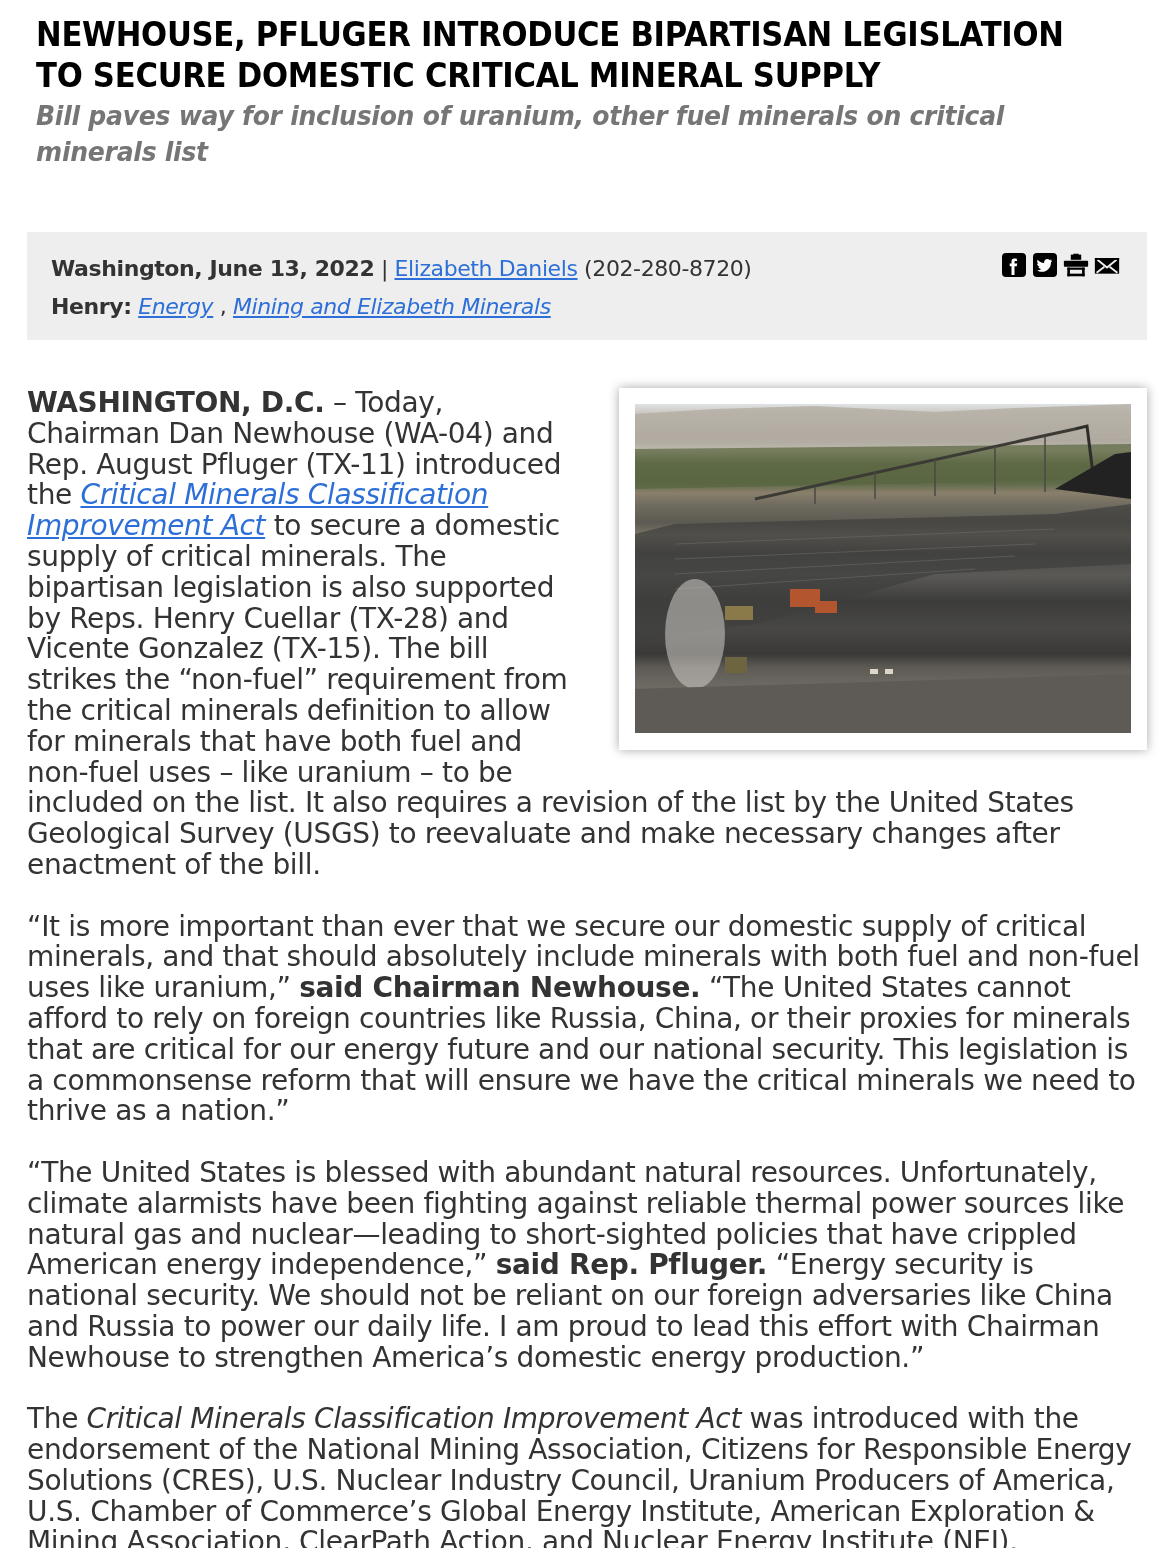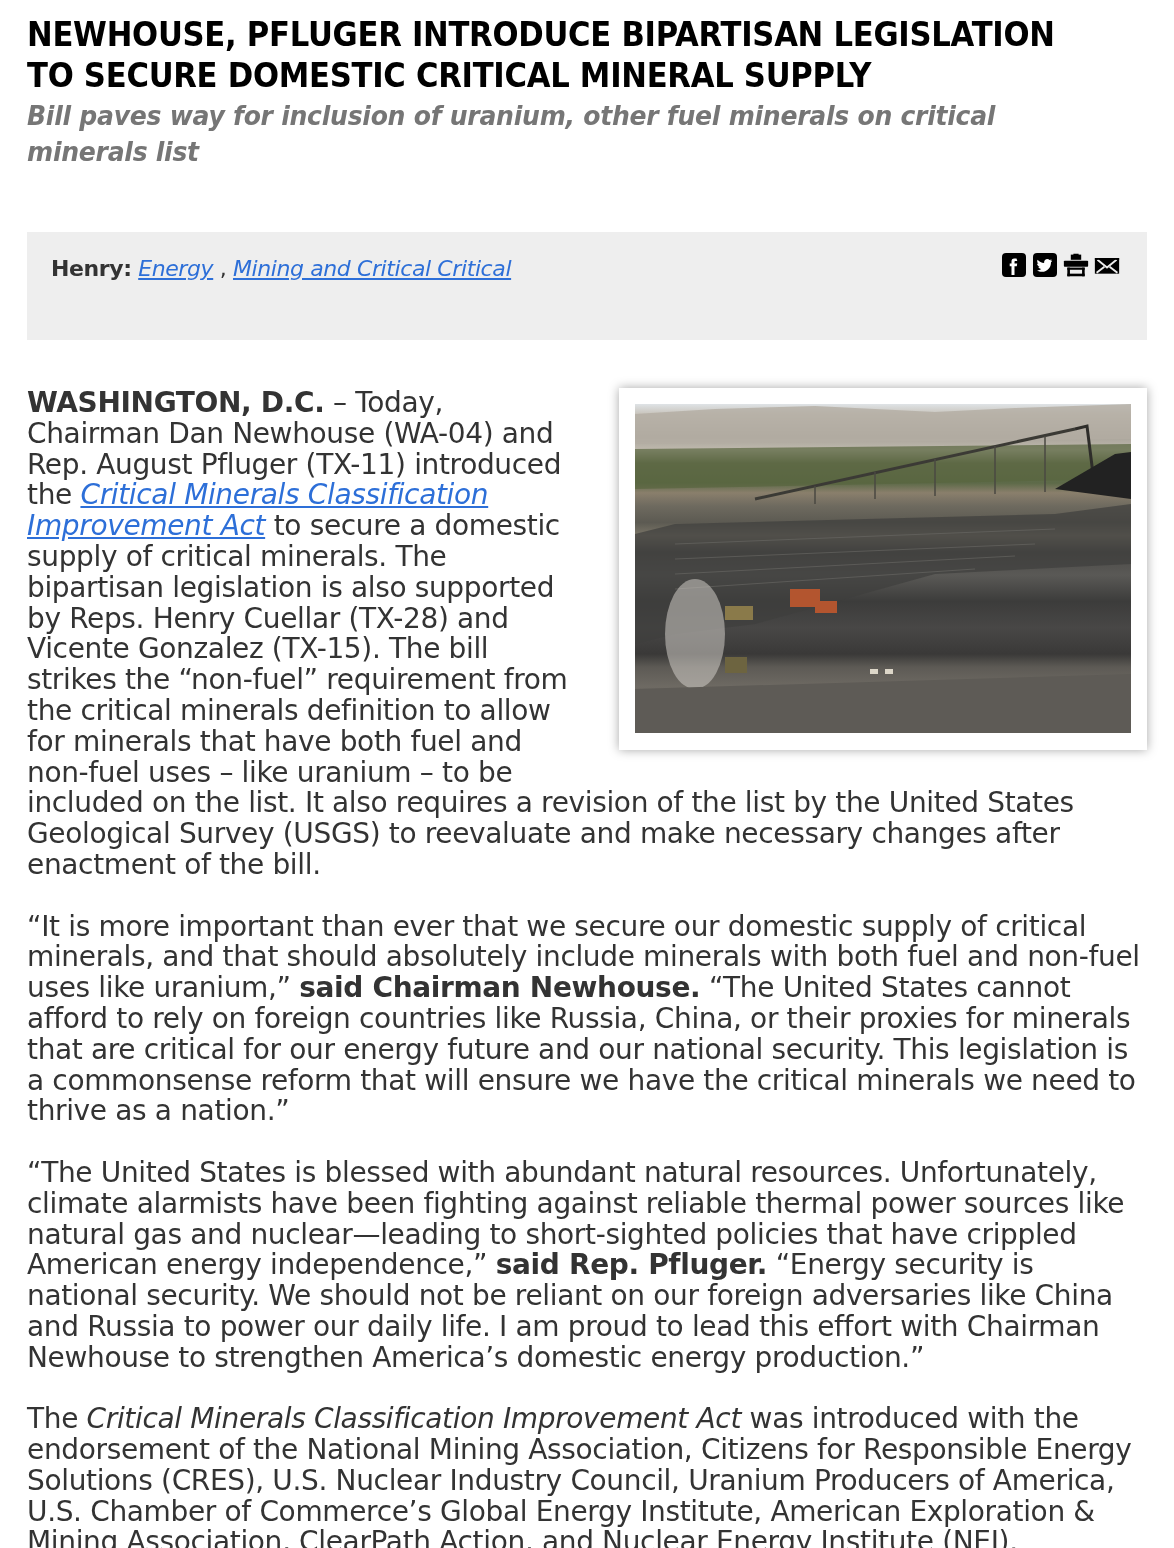--- a/index.html
+++ b/index.html
@@ -10,21 +10,21 @@
     body {
       width: 1174px;
       height: 1548px;
       overflow: hidden;
       font-family: "DejaVu Sans", "Liberation Sans", sans-serif;
       color: #333333;
     }
     .page {
       position: relative;
       width: 1174px;
-      padding: 0 27px;
+      padding: 0 36px;
       box-sizing: border-box;
     }
     h1.title {
       margin: 0;
       padding-top: 14px;
       font-family: "DejaVu Sans", sans-serif;
       font-weight: bold;
       font-size: 33px;
       line-height: 41px;
       color: #000000;
@@ -133,22 +133,25 @@
 </head>
 <body>
 
 <div class="page">
   <h1 class="title">NEWHOUSE, PFLUGER INTRODUCE BIPARTISAN LEGISLATION TO SECURE DOMESTIC CRITICAL MINERAL SUPPLY</h1>
   <h2 class="subtitle">Bill paves way for inclusion of uranium, other fuel minerals on critical minerals list</h2>
 </div>
 
 <div class="meta-box">
   <div class="meta-line">
+    <b>Washington, June 13, 2022</b><span> | </span><a class="link" href="#">Elizabeth Daniels</a><span> (202-280-8720)</span>
+  </div>
+  <div class="meta-line">
     <b>Henry:</b>
-    <a class="link ital" href="#">Energy</a><span> , </span><a class="link ital" href="#">Mining and Critical Critical</a>
+    <a class="link ital" href="#">Energy</a><span> , </span><a class="link ital" href="#">Mining and Elizabeth Minerals</a>
   </div>
 
   <div class="share-icons">
     <span class="ic">
       <svg width="26" height="24" viewBox="0 0 26 24">
         <rect x="1" y="0" width="24" height="24" rx="4" fill="#000"></rect>
         <path d="M15.5 5.5h-2.2c-2 0-2.8 1.3-2.8 3v2h-1.8v2.8h1.8V22h3v-8.7h2.3l.4-2.8h-2.7V9c0-.7.3-1 1-1h1.8z" fill="#fff"></path>
       </svg>
     </span>
     <span class="ic">

